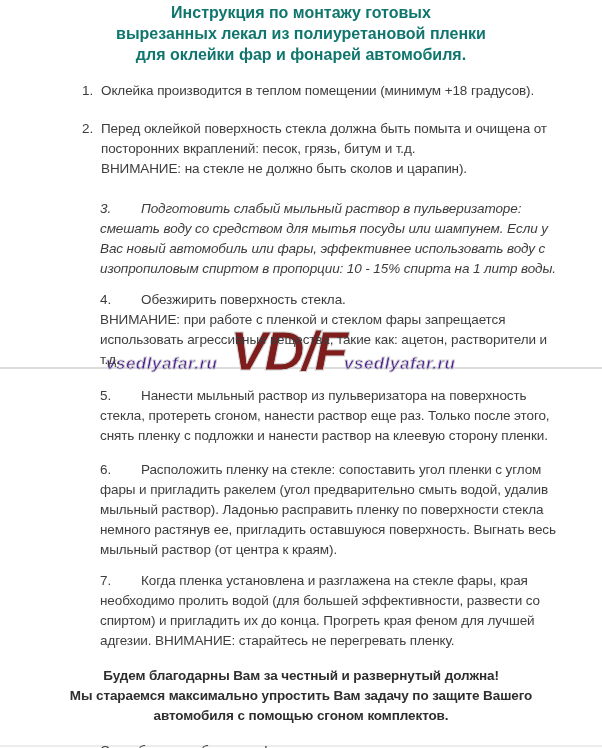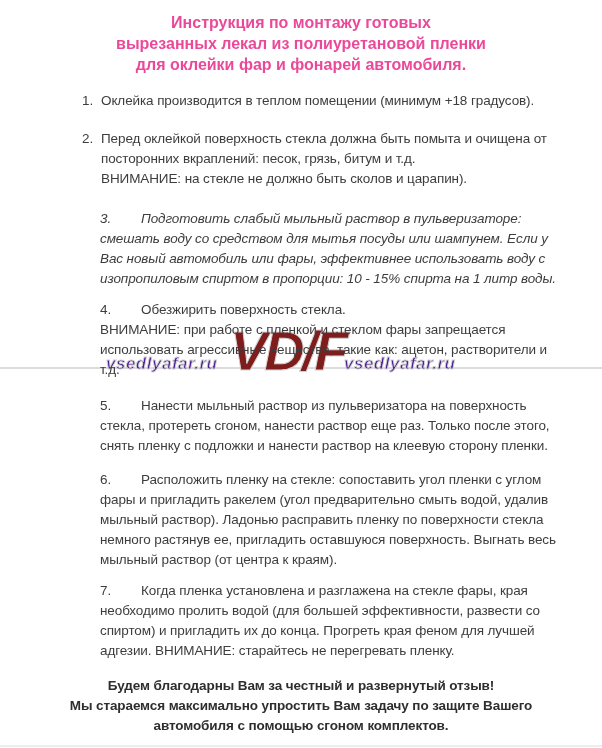--- a/index.html
+++ b/index.html
@@ -4,21 +4,21 @@
 <style>
   html,body { margin:0; padding:0; background:#ffffff; }
   .page {
     width:602px; height:748px; position:relative; overflow:hidden;
     background:#ffffff;
     font-family:"Liberation Sans","DejaVu Sans",sans-serif;
     font-size:13.5px; line-height:20px; color:#3d3d3d; letter-spacing:-0.1px;
   }
   .content { position:relative; z-index:1; }
 
-  .title { padding-top:12px; text-align:center; font-weight:700; font-size:16px; line-height:21px; color:#ec4899; letter-spacing:0; }
+  .title { padding-top:2px; text-align:center; font-weight:700; font-size:16px; line-height:21px; color:#0f766e; letter-spacing:0; }
   .title .t-line { display:block; }
 
   
   .item { position:relative; margin:0 36px 0 101px; }
   .item .num { position:absolute; left:-19px; top:0; }
   .item-1 { margin-top:16px; }
   .item-2 { margin-top:18px; }
 
   
   .para { margin:0 34px 0 100px; }
@@ -95,21 +95,21 @@
 
     <div class="para p6">
       <span class="num">6.</span><span>Расположить пленку на стекле: сопоставить угол пленки с углом фары и пригладить ракелем (угол предварительно смыть водой, удалив мыльный раствор). Ладонью расправить пленку по поверхности стекла немного растянув ее, пригладить оставшуюся поверхность. Выгнать весь мыльный раствор (от центра к краям).</span>
     </div>
 
     <div class="para p7">
       <span class="num">7.</span><span>Когда пленка установлена и разглажена на стекле фары, края необходимо пролить водой (для большей эффективности, развести со спиртом) и пригладить их до конца. Прогреть края феном для лучшей адгезии. ВНИМАНИЕ: старайтесь не перегревать пленку.</span>
     </div>
 
     <div class="footer-bold">
-      <span class="f-line">Будем благодарны Вам за честный и развернутый отзыв!</span>
+      <span class="f-line">Будем благодарны Вам за честный и развернутый должна!</span>
       <span class="f-line">Мы стараемся максимально упростить Вам задачу по защите Вашего</span>
       <span class="f-line">автомобиля с помощью сгоном комплектов.</span>
     </div>
 
     <div class="thanks">Спасибо, что выбрали нас!</div>
 
   </div>
 
   <div class="bottom-divider"></div>
 </div>

